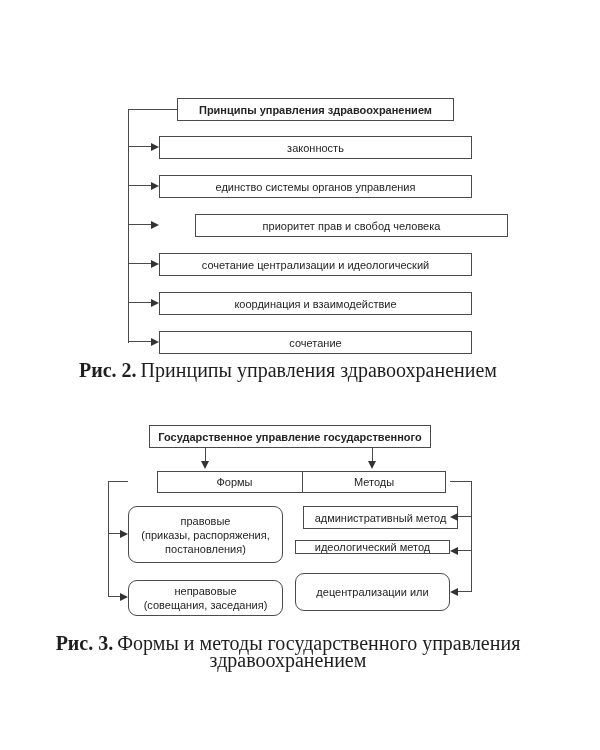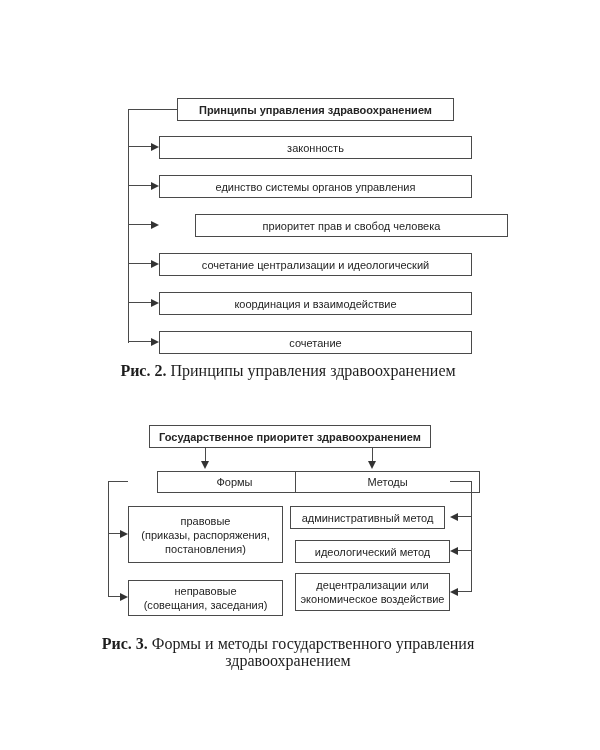--- a/index.html
+++ b/index.html
@@ -1,32 +1,32 @@
 <!DOCTYPE html>
 <html><head>
 <meta charset="utf-8">
 <style>
   html,body{margin:0;padding:0;background:#ffffff;}
   .page{position:relative;width:600px;height:750px;background:#ffffff;overflow:hidden;
         font-family:"Liberation Sans",sans-serif;color:#222222;}
   .box{position:absolute;box-sizing:border-box;border:1.4px solid #4a4a4a;background:#ffffff;
        display:flex;align-items:center;justify-content:center;text-align:center;
        font-size:11px;color:#242424;}
-  .box.multi{flex-direction:column;}
+  .box.multi{flex-direction:column;border-radius:9px;}
   .box.multi span{display:block;line-height:14px;white-space:nowrap;}
   .hline{position:absolute;height:1.4px;background:#4a4a4a;}
   .vline{position:absolute;width:1.4px;background:#4a4a4a;}
   .arr-r{position:absolute;width:0;height:0;border-top:4px solid transparent;
          border-bottom:4px solid transparent;border-left:8px solid #333333;}
   .arr-l{position:absolute;width:0;height:0;border-top:4px solid transparent;
          border-bottom:4px solid transparent;border-right:8px solid #333333;}
   .arr-d{position:absolute;width:0;height:0;border-left:4px solid transparent;
          border-right:4px solid transparent;border-top:8px solid #333333;}
   .caption{position:absolute;left:0;width:576px;text-align:center;
-           font-family:"Liberation Serif",serif;font-size:16px;color:#1e1e1e;line-height:17px;}
+           font-family:"Liberation Serif",serif;font-size:20px;color:#1e1e1e;line-height:17px;}
   .caption .lbl{font-weight:bold;margin-right:4px;}
 
   
   .f2-title{left:177px;top:98px;width:277px;height:23px;font-weight:bold;}
   .f2-item{left:159px;width:313px;height:23px;}
   .f2-i0{top:136px;} .f2-i1{top:175px;} .f2-i2{top:214px;margin-left:36px;}
   .f2-i3{top:253px;} .f2-i4{top:292px;} .f2-i5{top:331px;}
   .f2-vline{left:128px;top:110px;height:233px;}
   .f2-tconn{left:128px;top:109px;width:49px;}
   .f2-al{left:128px;width:25px;}
@@ -39,25 +39,25 @@
   .f2-c5{top:341px;} .f2-h5{top:338px;}
   .f2-caption{top:362px;}
 
   
   .f3-title{left:149px;top:425px;width:282px;height:23px;font-weight:bold;}
   .f3-dl1{left:205px;top:448px;height:15px;}
   .f3-dh1{left:201px;top:461px;}
   .f3-dl2{left:372px;top:448px;height:15px;}
   .f3-dh2{left:368px;top:461px;}
   .f3-forms{left:128px;top:471px;width:155px;height:22px;margin-left:29px;}
-  .f3-methods{left:295px;top:471px;width:185px;height:22px;}
+  .f3-methods{left:302px;top:471px;width:144px;height:22px;}
   .f3-legal{left:128px;top:506px;width:155px;height:57px;}
   .f3-nonlegal{left:128px;top:580px;width:155px;height:36px;}
-  .f3-admin{left:290px;top:506px;width:155px;height:23px;}
-  .f3-ideo{left:295px;top:540px;width:155px;height:23px;}
+  .f3-admin{left:303px;top:506px;width:155px;height:23px;}
+  .f3-ideo{left:295px;top:540px;width:155px;height:14px;}
   .f3-psych{left:295px;top:573px;width:155px;height:38px;}
   .f3-lvline{left:108px;top:482px;height:115px;}
   .f3-lconn{left:108px;top:481px;width:20px;}
   .f3-lal1{left:108px;top:533px;width:14px;} .f3-lah1{left:120px;top:530px;}
   .f3-lal2{left:108px;top:596px;width:14px;} .f3-lah2{left:120px;top:593px;}
   .f3-rvline{left:471px;top:482px;height:110px;}
   .f3-rconn{left:450px;top:481px;width:22px;}
   .f3-ral1{left:458px;top:516px;width:14px;} .f3-rah1{left:450px;top:513px;}
   .f3-ral2{left:458px;top:550px;width:14px;} .f3-rah2{left:450px;top:547px;}
   .f3-ral3{left:458px;top:591px;width:14px;} .f3-rah3{left:450px;top:588px;}
@@ -93,21 +93,21 @@
     <div class="arr-r f2-ah f2-h4"></div>
     <div class="hline f2-al f2-c5"></div>
     <div class="arr-r f2-ah f2-h5"></div>
 
     <div class="caption f2-caption">
       <span class="lbl">Рис. 2.</span><span>Принципы управления здравоохранением</span>
     </div>
   </div>
 
   <div>
-    <div class="box f3-title">Государственное приоритет здравоохранением</div>
+    <div class="box f3-title">Государственное управление государственного</div>
 
     <div class="vline f3-dl1"></div>
     <div class="arr-d f3-dh1"></div>
     <div class="vline f3-dl2"></div>
     <div class="arr-d f3-dh2"></div>
 
     <div class="box f3-forms">Формы</div>
     <div class="box f3-methods">Методы</div>
 
     <div class="box multi f3-legal">
@@ -117,21 +117,20 @@
     </div>
     <div class="box multi f3-nonlegal">
       <span>неправовые</span>
       <span>(совещания, заседания)</span>
     </div>
 
     <div class="box f3-admin">административный метод</div>
     <div class="box f3-ideo">идеологический метод</div>
     <div class="box multi f3-psych">
       <span>децентрализации или</span>
-      <span>экономическое воздействие</span>
     </div>
 
     <div class="vline f3-lvline"></div>
     <div class="hline f3-lconn"></div>
     <div class="hline f3-lal1"></div>
     <div class="arr-r f3-lah1"></div>
     <div class="hline f3-lal2"></div>
     <div class="arr-r f3-lah2"></div>
 
     <div class="vline f3-rvline"></div>

